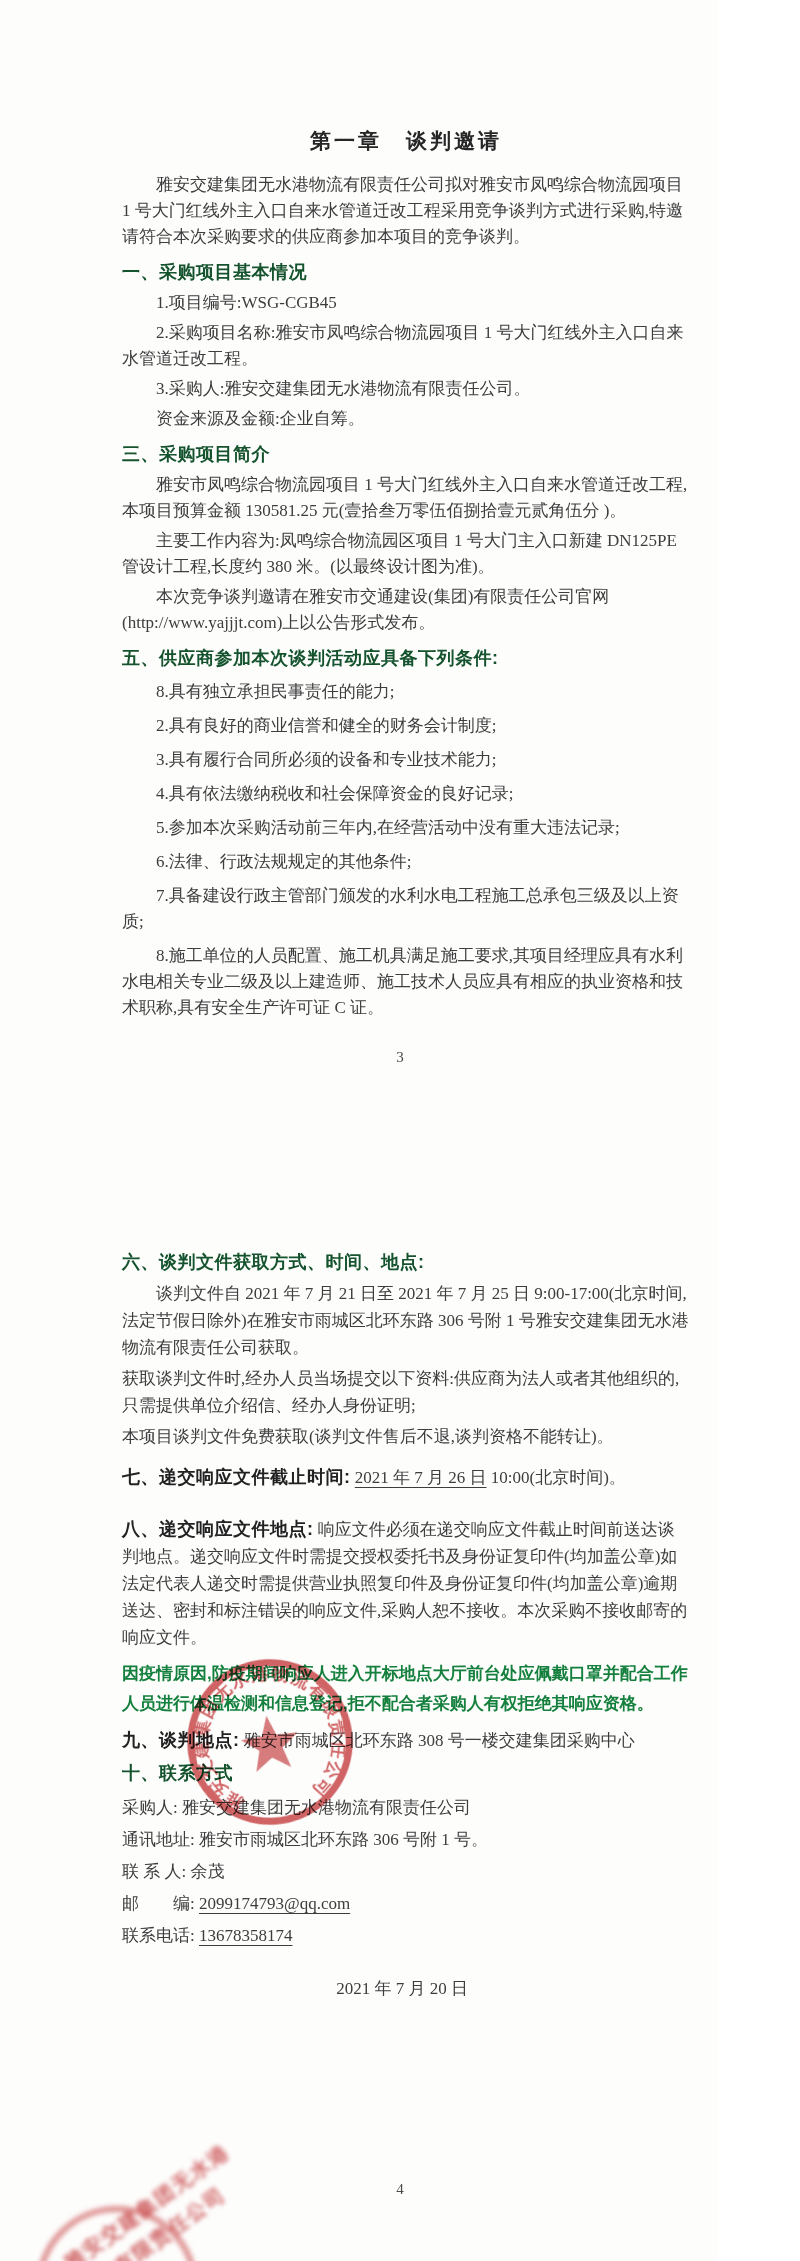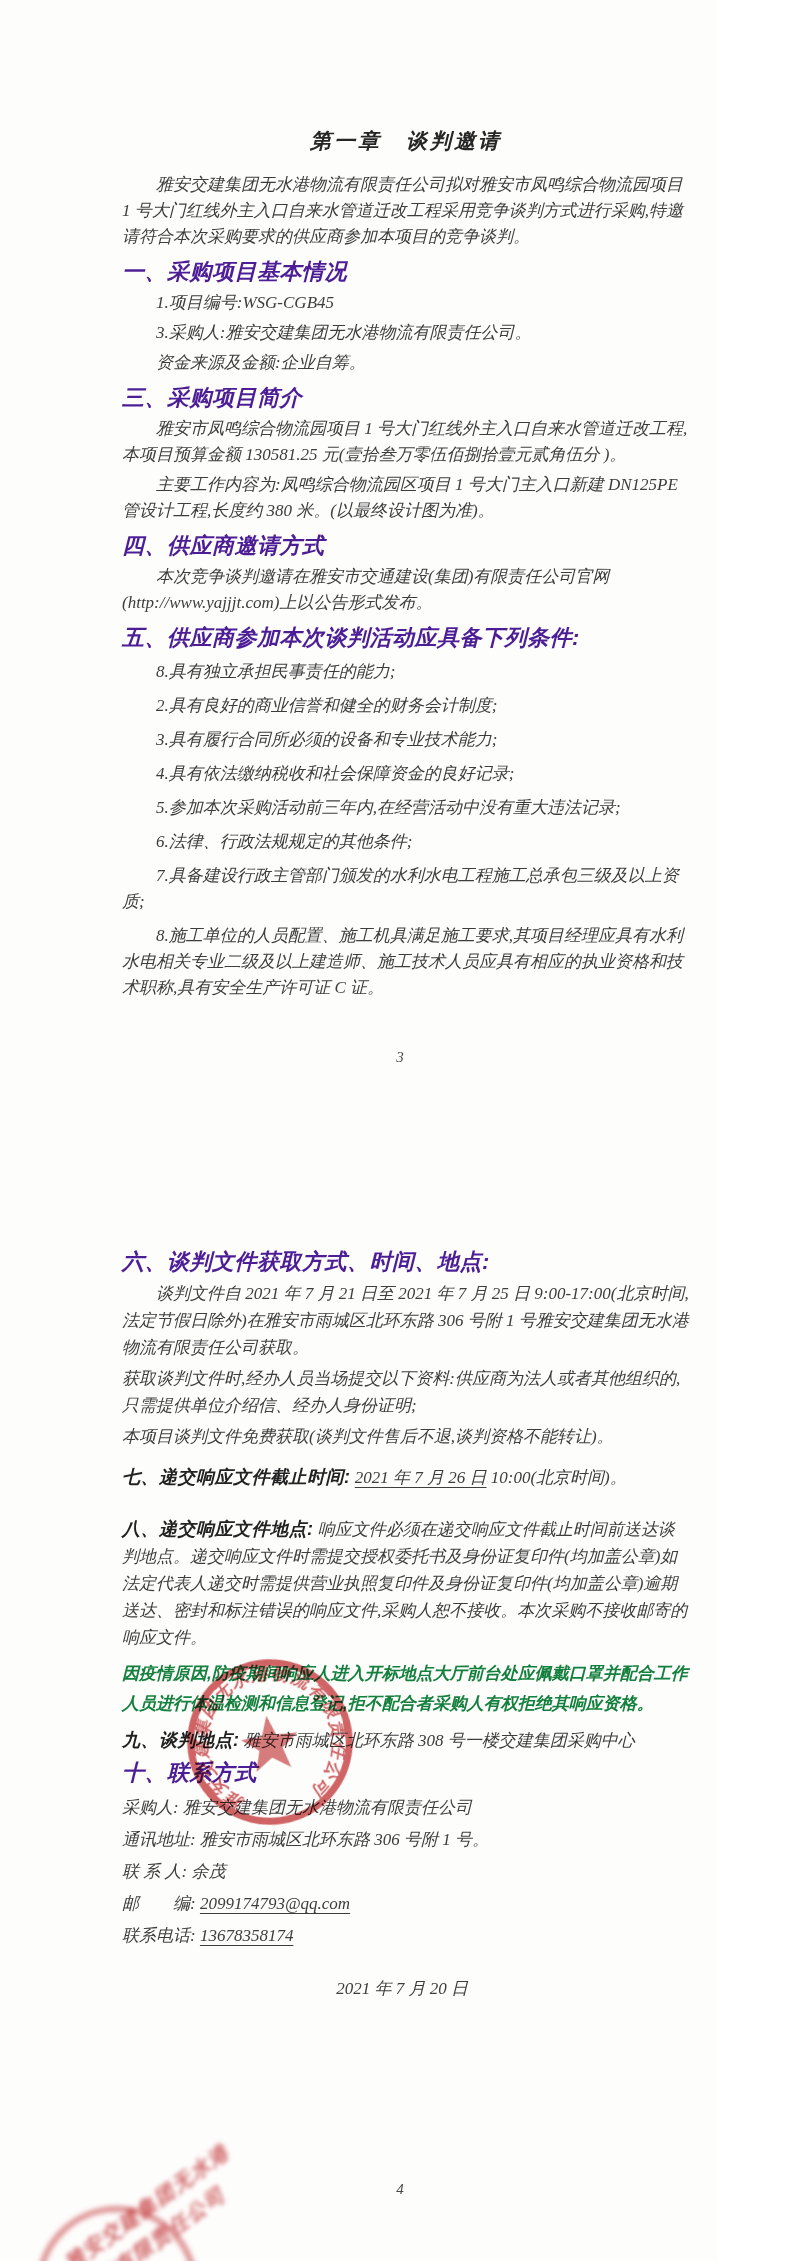--- a/index.html
+++ b/index.html
@@ -1,32 +1,32 @@
 <!DOCTYPE html>
 <html><head>
 <meta charset="utf-8">
 <style>
   html,body{margin:0;padding:0;background:#ffffff;}
   .screen{
     position:relative;width:717px;height:2261px;overflow:hidden;
     background:#fdfdfc;color:#3d3d3d;
     font-family:"Liberation Serif","DejaVu Serif",serif;
-    font-size:17px;line-height:26px;font-style:italic;
+    font-size:17px;line-height:26px;
   }
   .content{position:absolute;left:122px;width:568px;}
   #page1-content{top:126px;}
   #page2-content{top:1240px;line-height:27px;}
   .doc-title{
     font-family:"Liberation Sans","DejaVu Sans",sans-serif;
     font-size:21px;font-weight:700;color:#262626;
     text-align:center;letter-spacing:3px;margin:0 0 16px 0;line-height:30px;
   }
   .sec-h{
     font-family:"Liberation Sans","DejaVu Sans",sans-serif;
-    font-size:22px;font-weight:700;color:#4c1d95;
+    font-size:18px;font-weight:700;color:#14532d;
     margin:9px 0 5px 0;line-height:26px;letter-spacing:.5px;
   }
   p{margin:4px 0;}
   .ind{text-indent:2em;}
   .items5 p{margin:8px 0;}
   .inline-h{
     font-family:"Liberation Sans","DejaVu Sans",sans-serif;
     font-weight:700;color:#222;font-size:18px;letter-spacing:.5px;
   }
   .bold-para{
@@ -70,29 +70,29 @@
 
   <div class="edge-line"></div>
 
   <div class="content" id="page1-content">
     <div class="doc-title">第一章　谈判邀请</div>
 
     <p class="ind">雅安交建集团无水港物流有限责任公司拟对雅安市凤鸣综合物流园项目 1 号大门红线外主入口自来水管道迁改工程采用竞争谈判方式进行采购,特邀请符合本次采购要求的供应商参加本项目的竞争谈判。</p>
 
     <div class="sec-h">一、采购项目基本情况</div>
     <p class="ind">1.项目编号:WSG-CGB45</p>
+    <p class="ind">2.采购项目名称:雅安市凤鸣综合物流园项目 1 号大门红线外主入口自来水管道迁改工程。</p>
     <p class="ind">3.采购人:雅安交建集团无水港物流有限责任公司。</p>
 
     <p class="ind">资金来源及金额:企业自筹。</p>
 
     <div class="sec-h">三、采购项目简介</div>
     <p class="ind">雅安市凤鸣综合物流园项目 1 号大门红线外主入口自来水管道迁改工程,本项目预算金额 130581.25 元(壹拾叁万零伍佰捌拾壹元贰角伍分 )。</p>
     <p class="ind">主要工作内容为:凤鸣综合物流园区项目 1 号大门主入口新建 DN125PE 管设计工程,长度约 380 米。(以最终设计图为准)。</p>
 
-    <div class="sec-h">四、供应商邀请方式</div>
     <p class="ind">本次竞争谈判邀请在雅安市交通建设(集团)有限责任公司官网(http://www.yajjjt.com)上以公告形式发布。</p>
 
     <div class="sec-h">五、供应商参加本次谈判活动应具备下列条件:</div>
     <div class="items5">
       <p class="ind">8.具有独立承担民事责任的能力;</p>
       <p class="ind">2.具有良好的商业信誉和健全的财务会计制度;</p>
       <p class="ind">3.具有履行合同所必须的设备和专业技术能力;</p>
       <p class="ind">4.具有依法缴纳税收和社会保障资金的良好记录;</p>
       <p class="ind">5.参加本次采购活动前三年内,在经营活动中没有重大违法记录;</p>
       <p class="ind">6.法律、行政法规规定的其他条件;</p>

